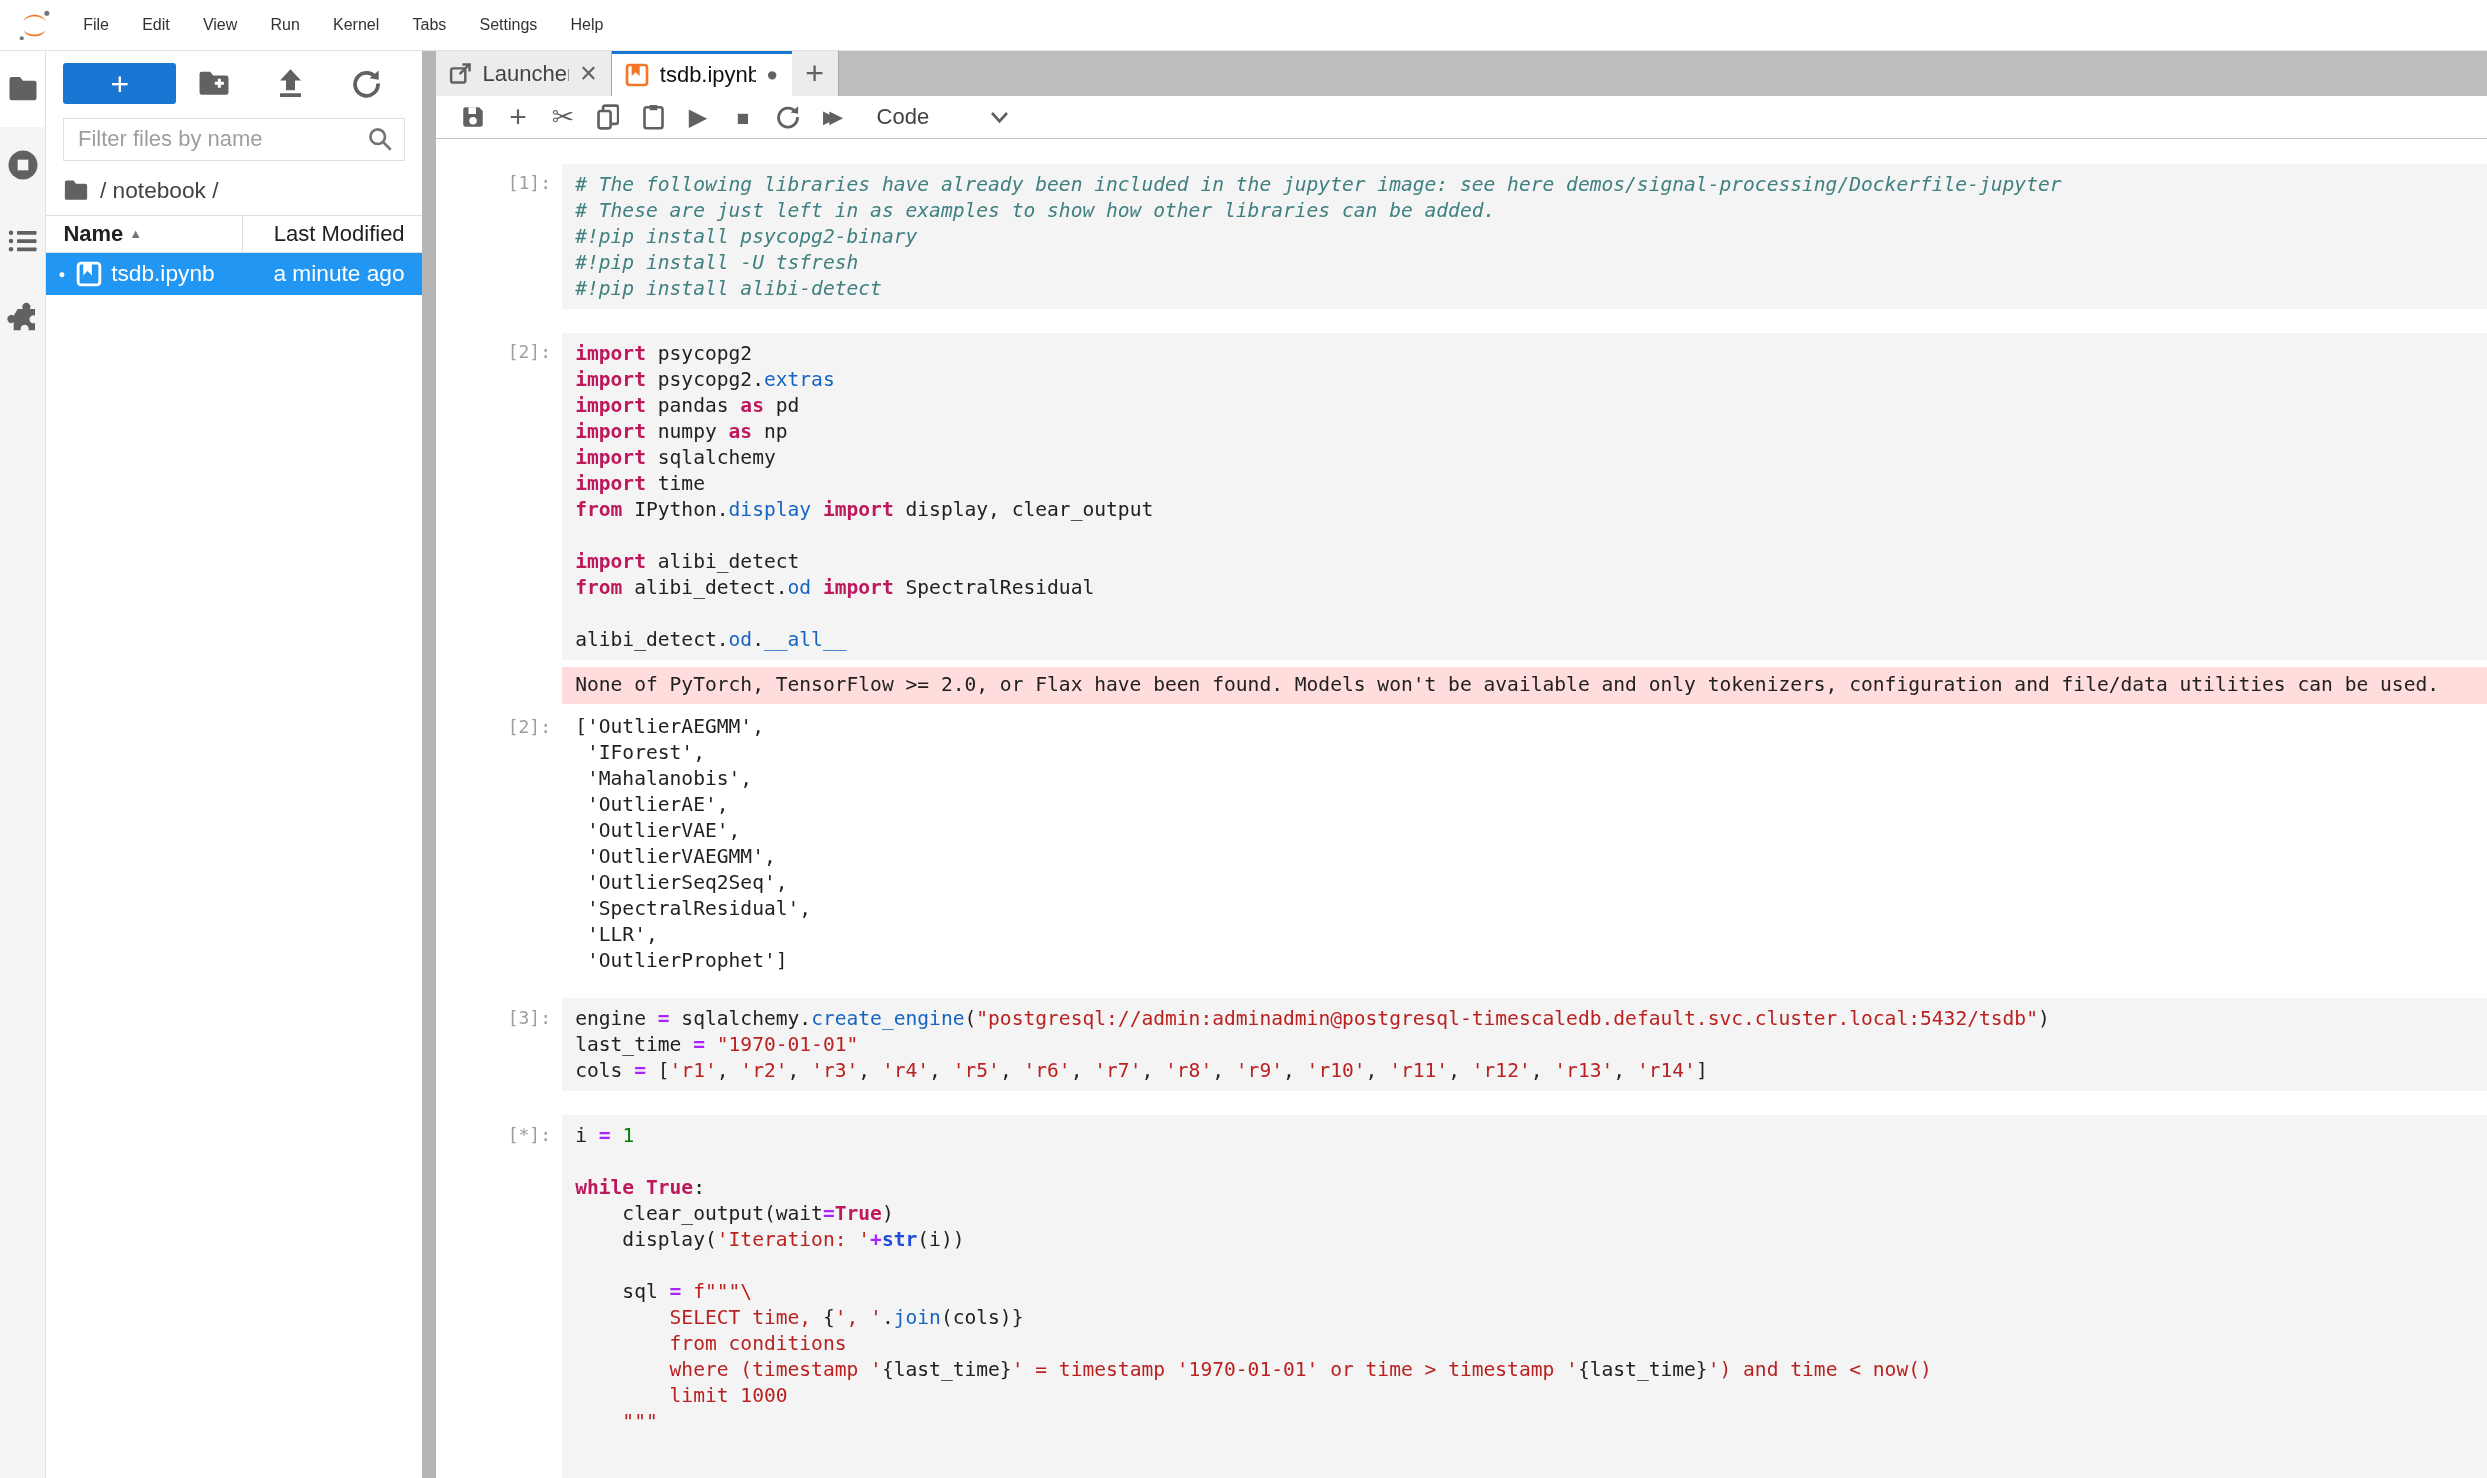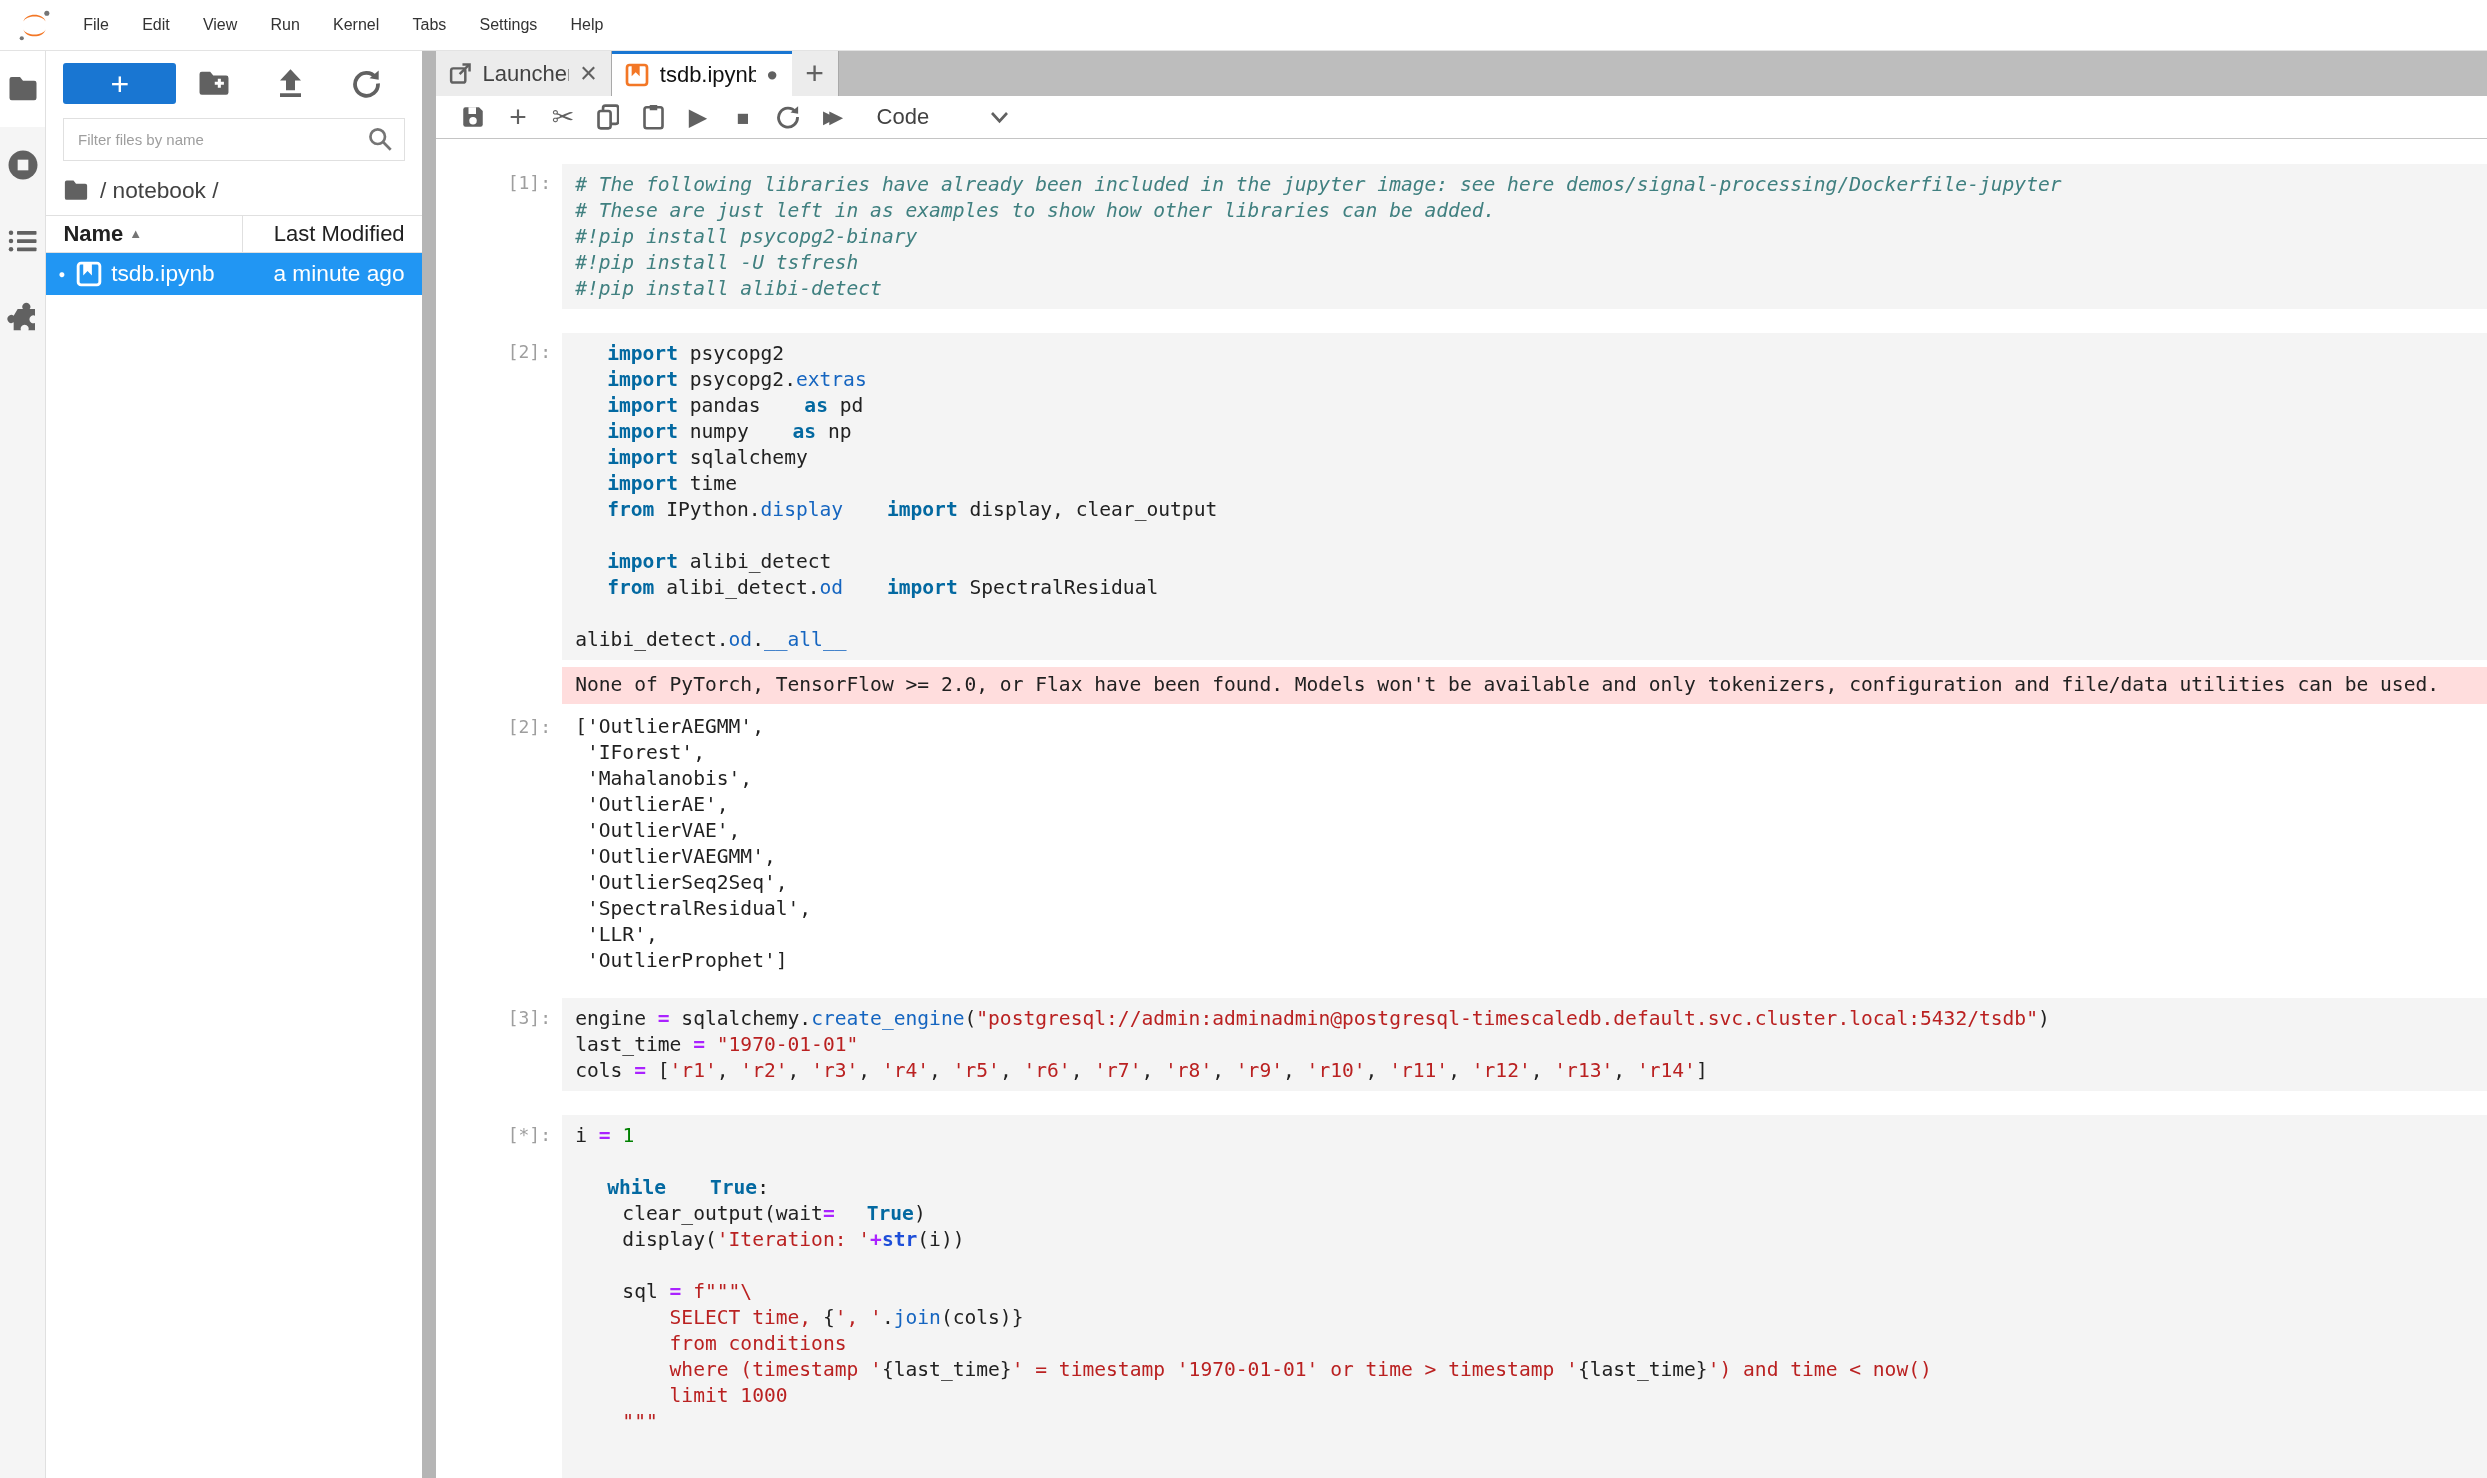--- a/index.html
+++ b/index.html
@@ -23,21 +23,21 @@
   .activity-item.active { background: #fff; }
 
   
   .filebrowser { width: 376px; flex: none; background: #fff; display: flex; flex-direction: column; }
   .fb-toolbar { display: flex; align-items: center; padding: 12px 17.4px 6px 17.4px; }
   .new-launcher-btn { width: 113px; height: 41px; background: #1976d2; border-radius: 3px;
     color: #fff; font-size: 32px; display: flex; align-items: center; justify-content: center; line-height: 1; }
   .fb-iconbtn { flex: 1; display: flex; align-items: center; justify-content: center; height: 41px; }
   .fb-filter { margin: 7.6px 17.4px 4.5px 17.4px; height: 43px; border: 1.5px solid #e0e0e0; background: #fff;
     display: flex; align-items: center; padding: 0 10.6px 0 13.6px; }
-  .fb-filter input { border: none; outline: none; flex: 1; font-size: 15px; color: #424242;
+  .fb-filter input { border: none; outline: none; flex: 1; font-size: 22px; color: #424242;
     font-family: "Liberation Sans", sans-serif; background: transparent; }
   .fb-filter input::placeholder { color: #9e9e9e; }
   .fb-breadcrumb { display: flex; align-items: center; gap: 10.6px; padding: 12px 17.4px 10.6px 17.4px;
     font-size: 22.7px; color: #424242; }
   .fb-header { display: flex; align-items: center; border-top: 0.8px solid #e0e0e0;
     border-bottom: 0.8px solid #e0e0e0; height: 38px; font-size: 22px; color: #212121; }
   .fb-col-name { width: 196px; padding-left: 17.4px; font-weight: bold; display: flex; align-items: center; gap: 6px; }
   .sort-caret { font-size: 13px; color: #757575; }
   .fb-col-mod { flex: 1; border-left: 0.8px solid #e0e0e0; height: 100%; display: flex;
     align-items: center; justify-content: flex-end; padding-right: 17.4px; }
@@ -80,21 +80,21 @@
   .editor { flex: 1; background: #f4f4f4; padding: 7.6px 0 7.6px 13.6px; min-width: 0; }
   .codeline { font-family: "DejaVu Sans Mono", monospace; font-size: 19.6px; line-height: 26px;
     white-space: pre; color: #212121; }
   .stderr-row { display: flex; margin-top: 6.8px; border-radius: 12px; }
   .stderr { flex: 1; background: #ffdddd; padding: 5.3px 0 5.3px 13.6px; min-width: 0; }
   .output-row { display: flex; margin-top: 6px; }
   .outpre { padding: 4.5px 0 0 13.6px; min-width: 0; }
   .outprompt { padding-top: 6px; }
 
   
-  .k { color: #0369a1; font-weight: bold; margin-left: 32px; }
+  .k { color: #be185d; font-weight: bold; }
   .b { color: #1d4ed8; font-weight: bold; }
   .s { color: #ba2121; }
   .c { color: #408080; font-style: italic; }
   .o { color: #aa22ff; font-weight: bold; }
   .n { color: #008000; }
   .p { color: #1565c0; }
 </style>
 </head>
 <body>
 

